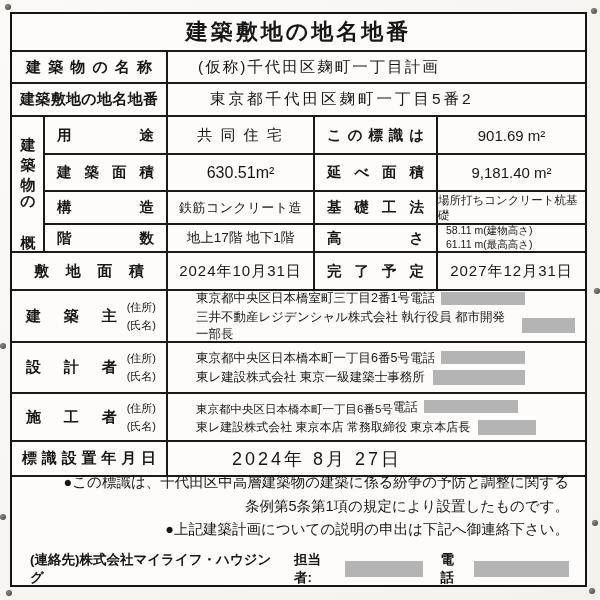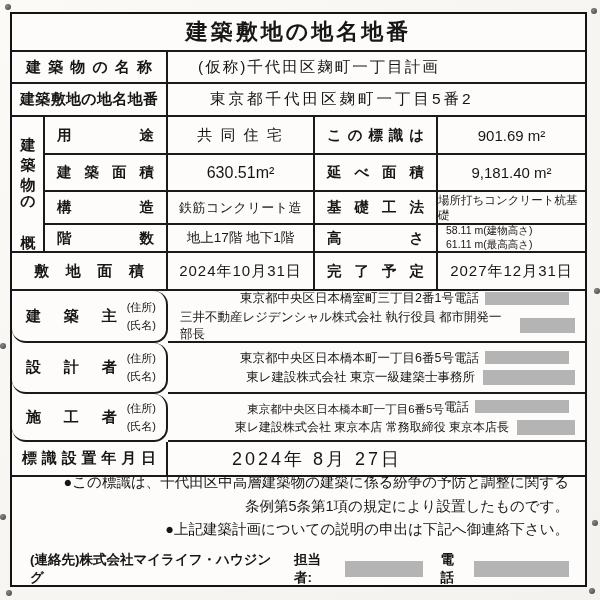--- a/index.html
+++ b/index.html
@@ -51,25 +51,25 @@
     text-align:justify;text-align-last:justify;
   }
   .val-left{font-size:15.5px;font-weight:500;letter-spacing:3px;}
   .val-c{justify-content:center;font-size:14.5px;font-weight:500;}
   .ls2{letter-spacing:2px;}
   .small-val{font-size:11.5px;letter-spacing:0;}
   .struct-val{font-size:13px;letter-spacing:0.5px;}
   .height-val{flex-direction:column;justify-content:center;align-items:flex-start;padding-left:8px;}
   .height-val span{font-size:10.5px;font-weight:500;line-height:1.3;}
   .sched-val{justify-content:center;font-size:15px;font-weight:500;letter-spacing:1px;}
-  .party-label{padding:0 10px 0 14px;border-radius:14px;}
+  .party-label{padding:0 10px 0 14px;}
   .party-label .pname{flex:1;font-size:15px;font-weight:600;text-align:justify;text-align-last:justify;margin-right:10px;}
   .party-label .subs{display:flex;flex-direction:column;gap:3px;}
   .party-label .subs span{font-size:11px;font-weight:400;}
-  .party-content{flex-direction:column;justify-content:center;align-items:flex-end;padding:3px 10px 3px 12px;gap:3px;}
+  .party-content{flex-direction:column;justify-content:center;align-items:flex-start;padding:3px 10px 3px 28px;gap:3px;}
   .pline{display:flex;align-items:center;font-size:12.5px;font-weight:500;line-height:1.3;}
   .pline .addr{flex:1;}
   .phone-grp{display:flex;align-items:center;gap:6px;margin-right:6px;}
   .phone-lbl{font-size:12.5px;font-weight:500;}
   .redact{display:inline-block;background:#b4b4b4;vertical-align:middle;}
   .r-phone{width:84px;height:13px;}
   .r-name{width:58px;height:15px;margin-left:8px;}
   .r-name-wide{width:92px;height:15px;margin-left:8px;}
   .date-val{justify-content:flex-start;padding-left:64px;font-size:18px;font-weight:500;letter-spacing:3px;}
   .notes{

